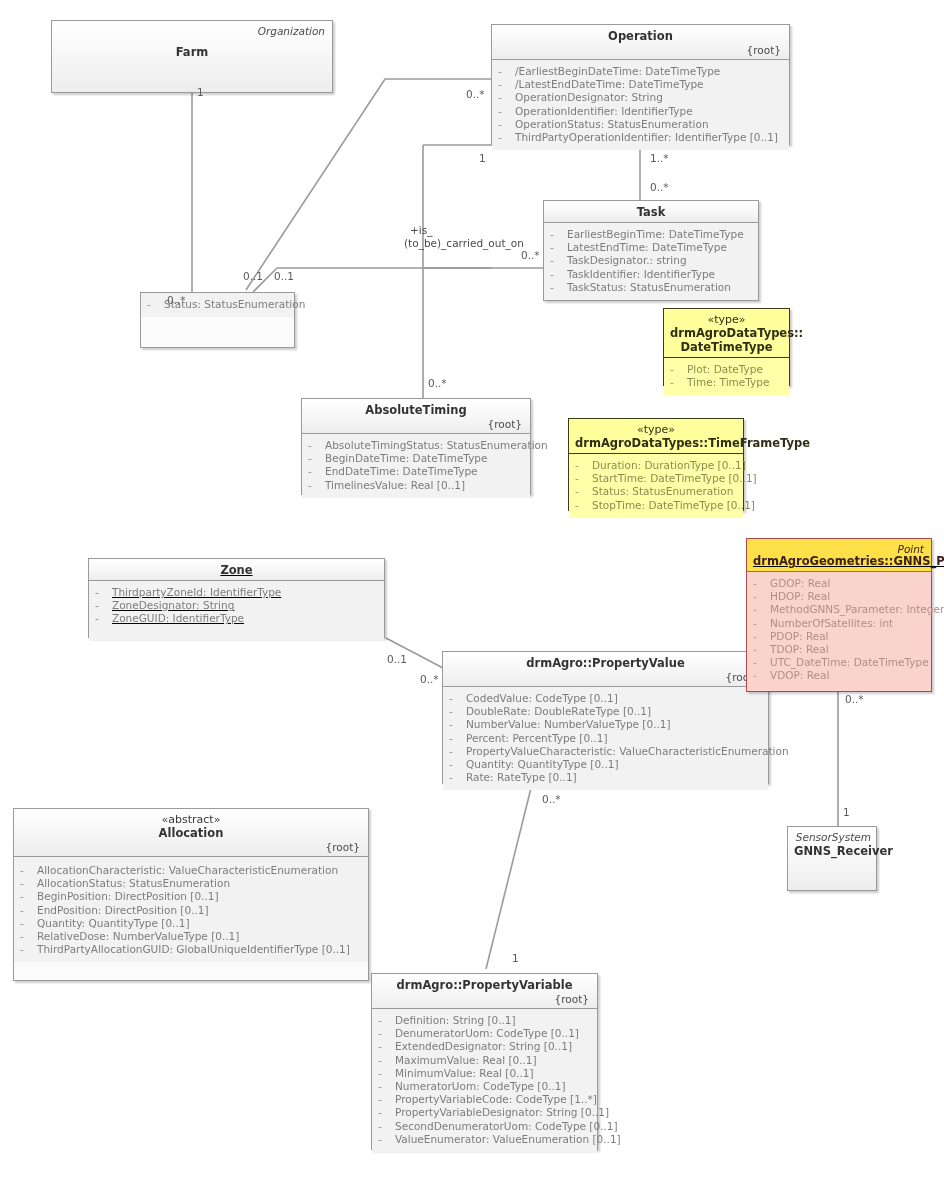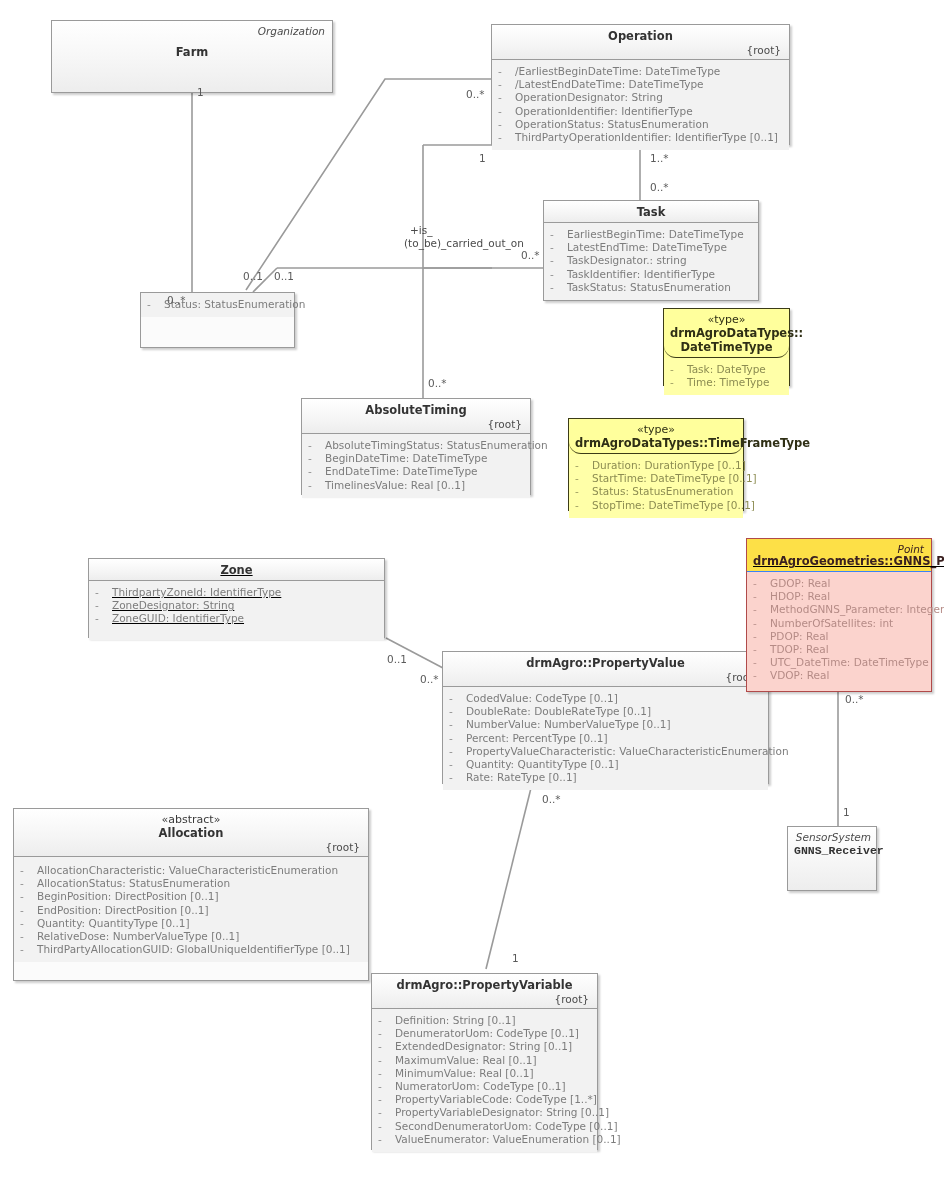--- a/index.html
+++ b/index.html
@@ -88,21 +88,20 @@
   }
   
   .uml.dt {
     border: 1px solid #3b3b17;
     background: #ffffa0;
     box-shadow: 2px 2px 2px rgba(0,0,0,0.20);
   }
   .uml.dt .hdr {
     background: #ffff9c;
     border-bottom: 1px solid #3b3b17;
-    border-radius: 12px;
   }
   .uml.dt .stereo { color: #2f2f15; }
   .uml.dt .cname { color: #2f2f15; }
   .uml.dt .attrs { background: #ffffa8; }
   .uml.dt .attr { color: #8c8c52; }
   .uml.dt .attr .vis { color: #9a9a60; }
   
   .uml.pink {
     border: 1px solid #b04a4a;
     background: #fbd3cd;
@@ -204,21 +203,21 @@
     </div>
   </div>
 
   <div class="uml dt" style="left:663px; top:308px; width:127px; height:78px;">
     <div class="hdr">
       <div class="stereo">«type»</div>
       <div class="cname">drmAgroDataTypes::</div>
       <div class="cname">DateTimeType</div>
     </div>
     <div class="attrs">
-      <div class="attr"><span class="vis">-</span><span>Task: DateType</span></div>
+      <div class="attr"><span class="vis">-</span><span>Plot: DateType</span></div>
       <div class="attr"><span class="vis">-</span><span>Time: TimeType</span></div>
     </div>
   </div>
 
   <div class="uml dt" style="left:568px; top:418px; width:176px; height:93px;">
     <div class="hdr">
       <div class="stereo">«type»</div>
       <div class="cname">drmAgroDataTypes::TimeFrameType</div>
     </div>
     <div class="attrs">
@@ -318,21 +317,21 @@
       <div class="attr"><span class="vis">-</span><span>PropertyVariableCode: CodeType [1..*]</span></div>
       <div class="attr"><span class="vis">-</span><span>PropertyVariableDesignator: String [0..1]</span></div>
       <div class="attr"><span class="vis">-</span><span>SecondDenumeratorUom: CodeType [0..1]</span></div>
       <div class="attr"><span class="vis">-</span><span>ValueEnumerator: ValueEnumeration [0..1]</span></div>
     </div>
   </div>
 
   <div class="uml noattrs" style="left:787px; top:826px; width:90px; height:65px;">
     <div class="hdr" style="height:63px;">
       <div class="corner-ital" style="right:5px;">SensorSystem</div>
-      <div class="cname" style="margin-top:13px;font-family:Liberation Mono, monospace;">GNNS_Receiver</div>
+      <div class="cname" style="margin-top:13px;">GNNS_Receiver</div>
     </div>
   </div>
 
   <div class="mult" style="left:197px; top:86px;">1</div>
   <div class="mult" style="left:466px; top:88px;">0..*</div>
   <div class="mult" style="left:479px; top:152px;">1</div>
   <div class="mult" style="left:650px; top:152px;">1..*</div>
   <div class="mult" style="left:650px; top:181px;">0..*</div>
   <div class="mult" style="left:521px; top:249px;">0..*</div>
   <div class="mult" style="left:243px; top:270px;">0..1</div>

